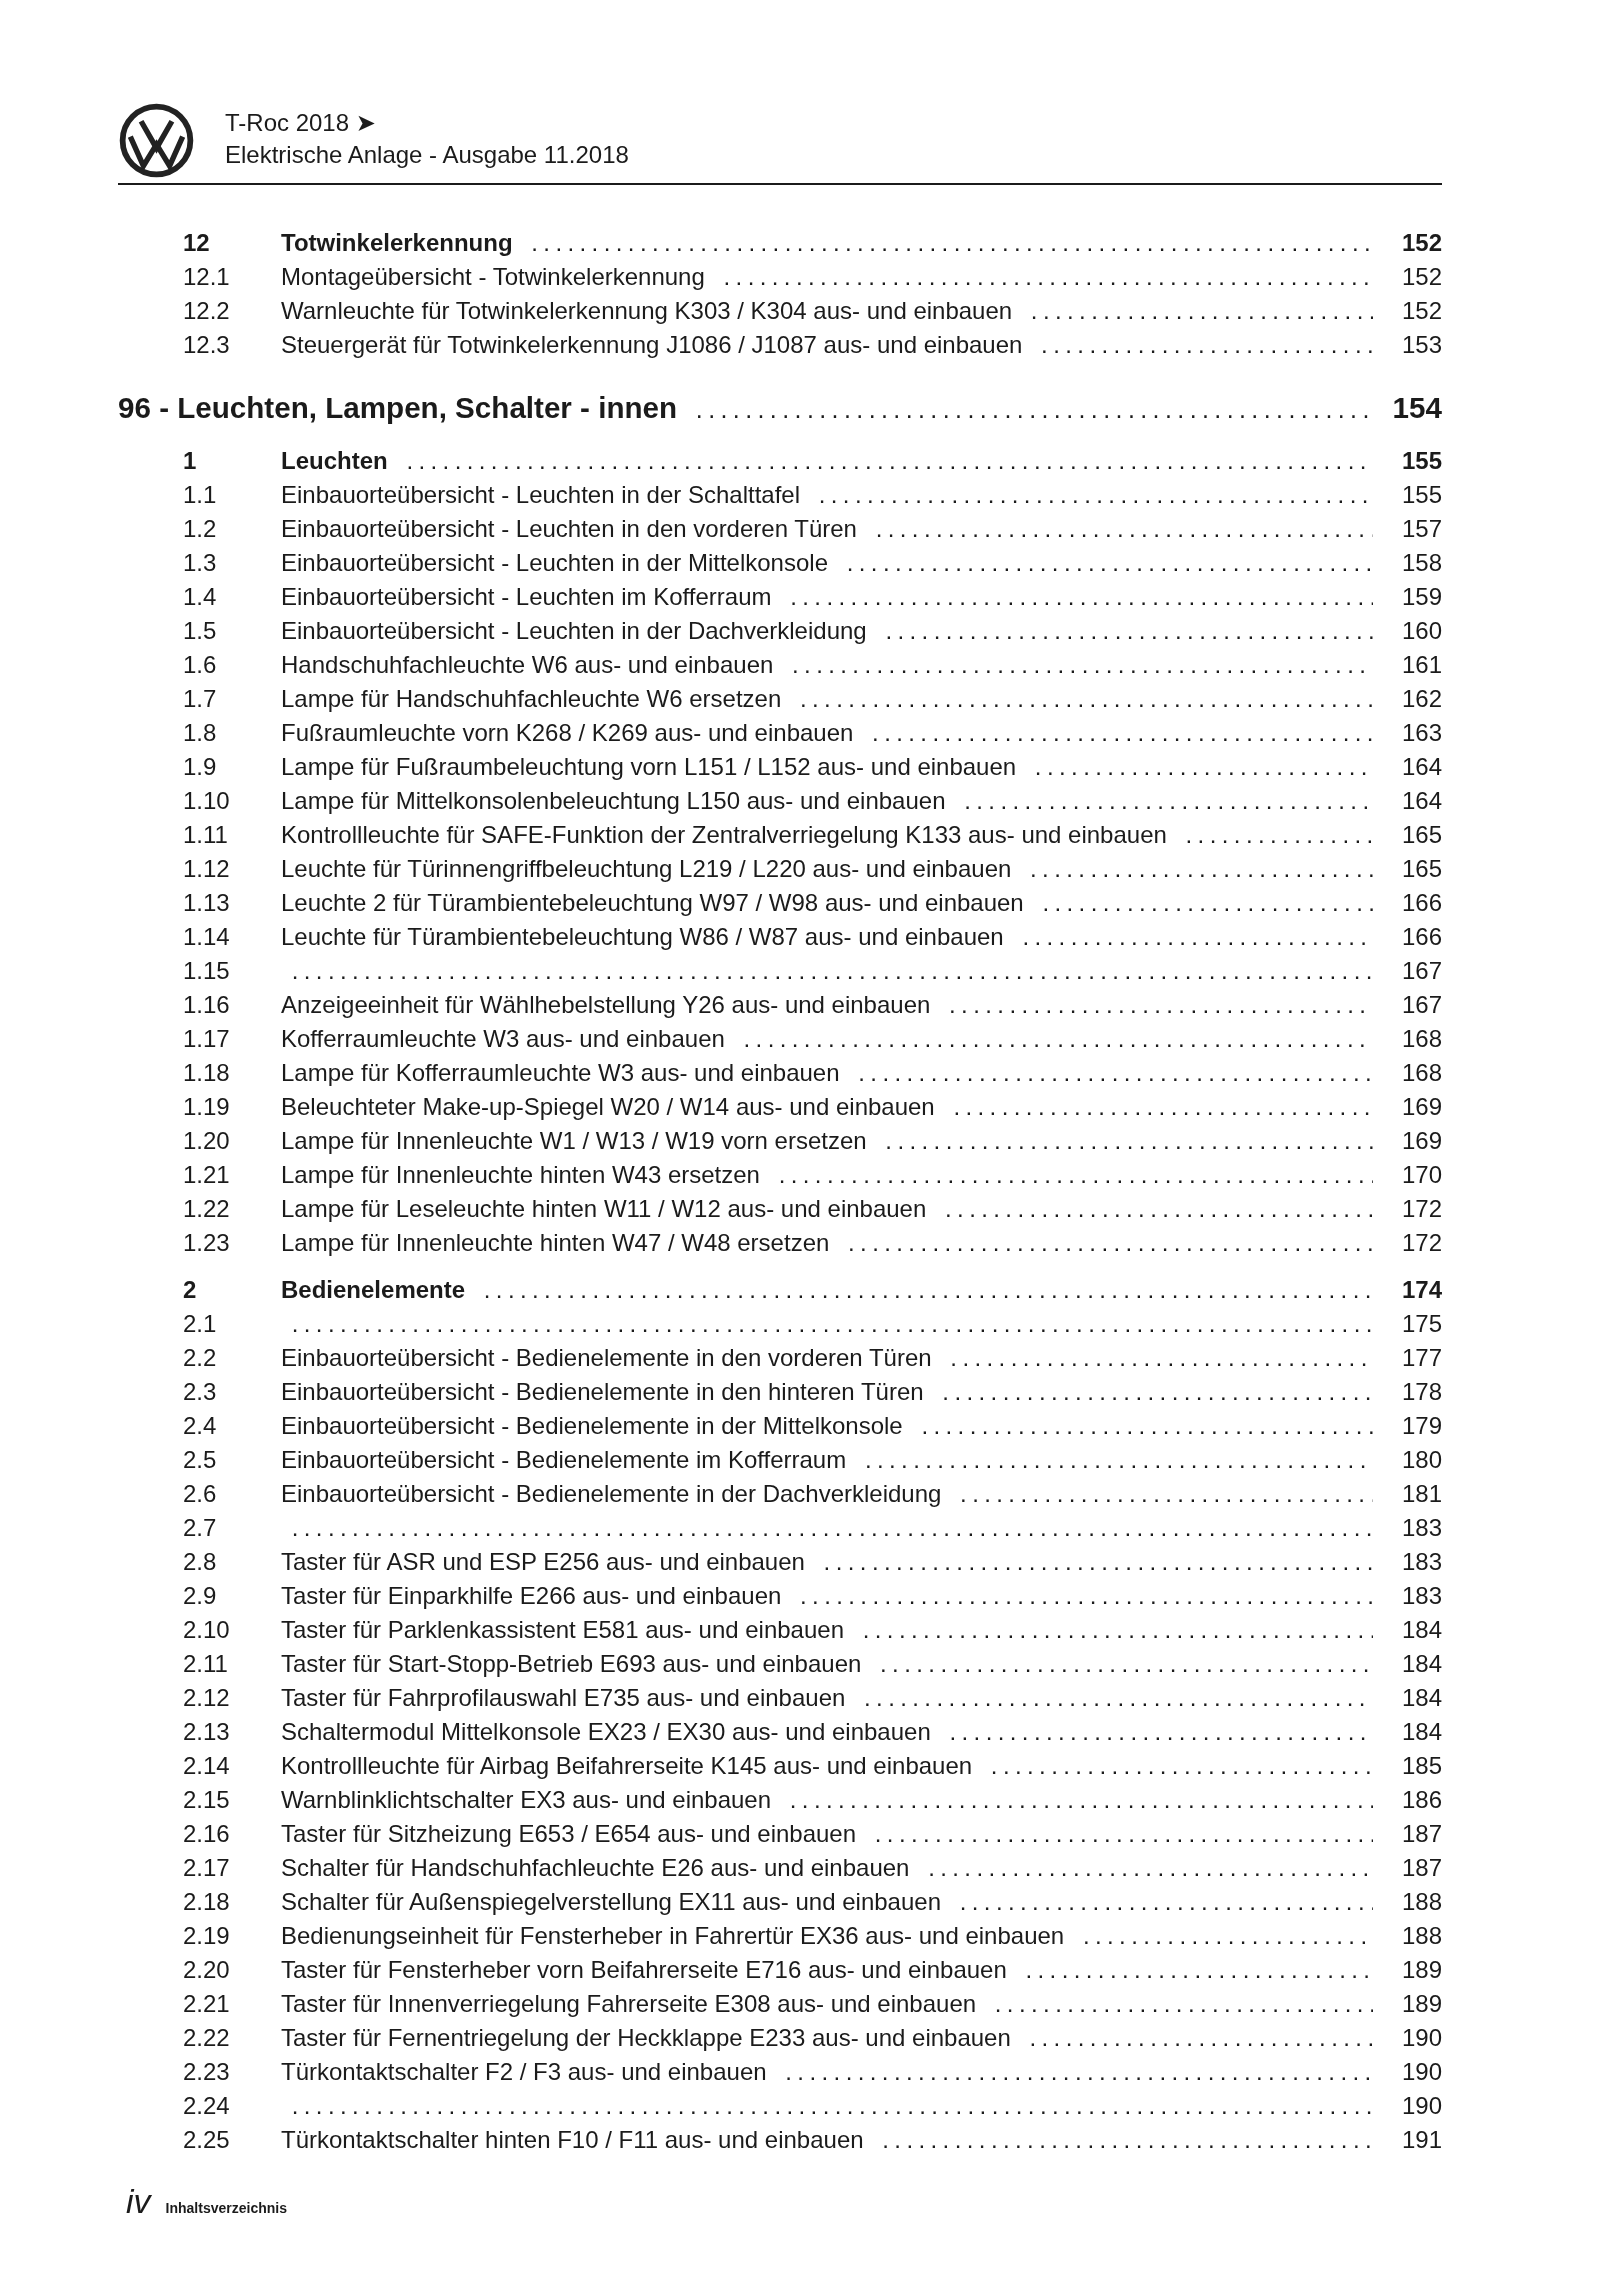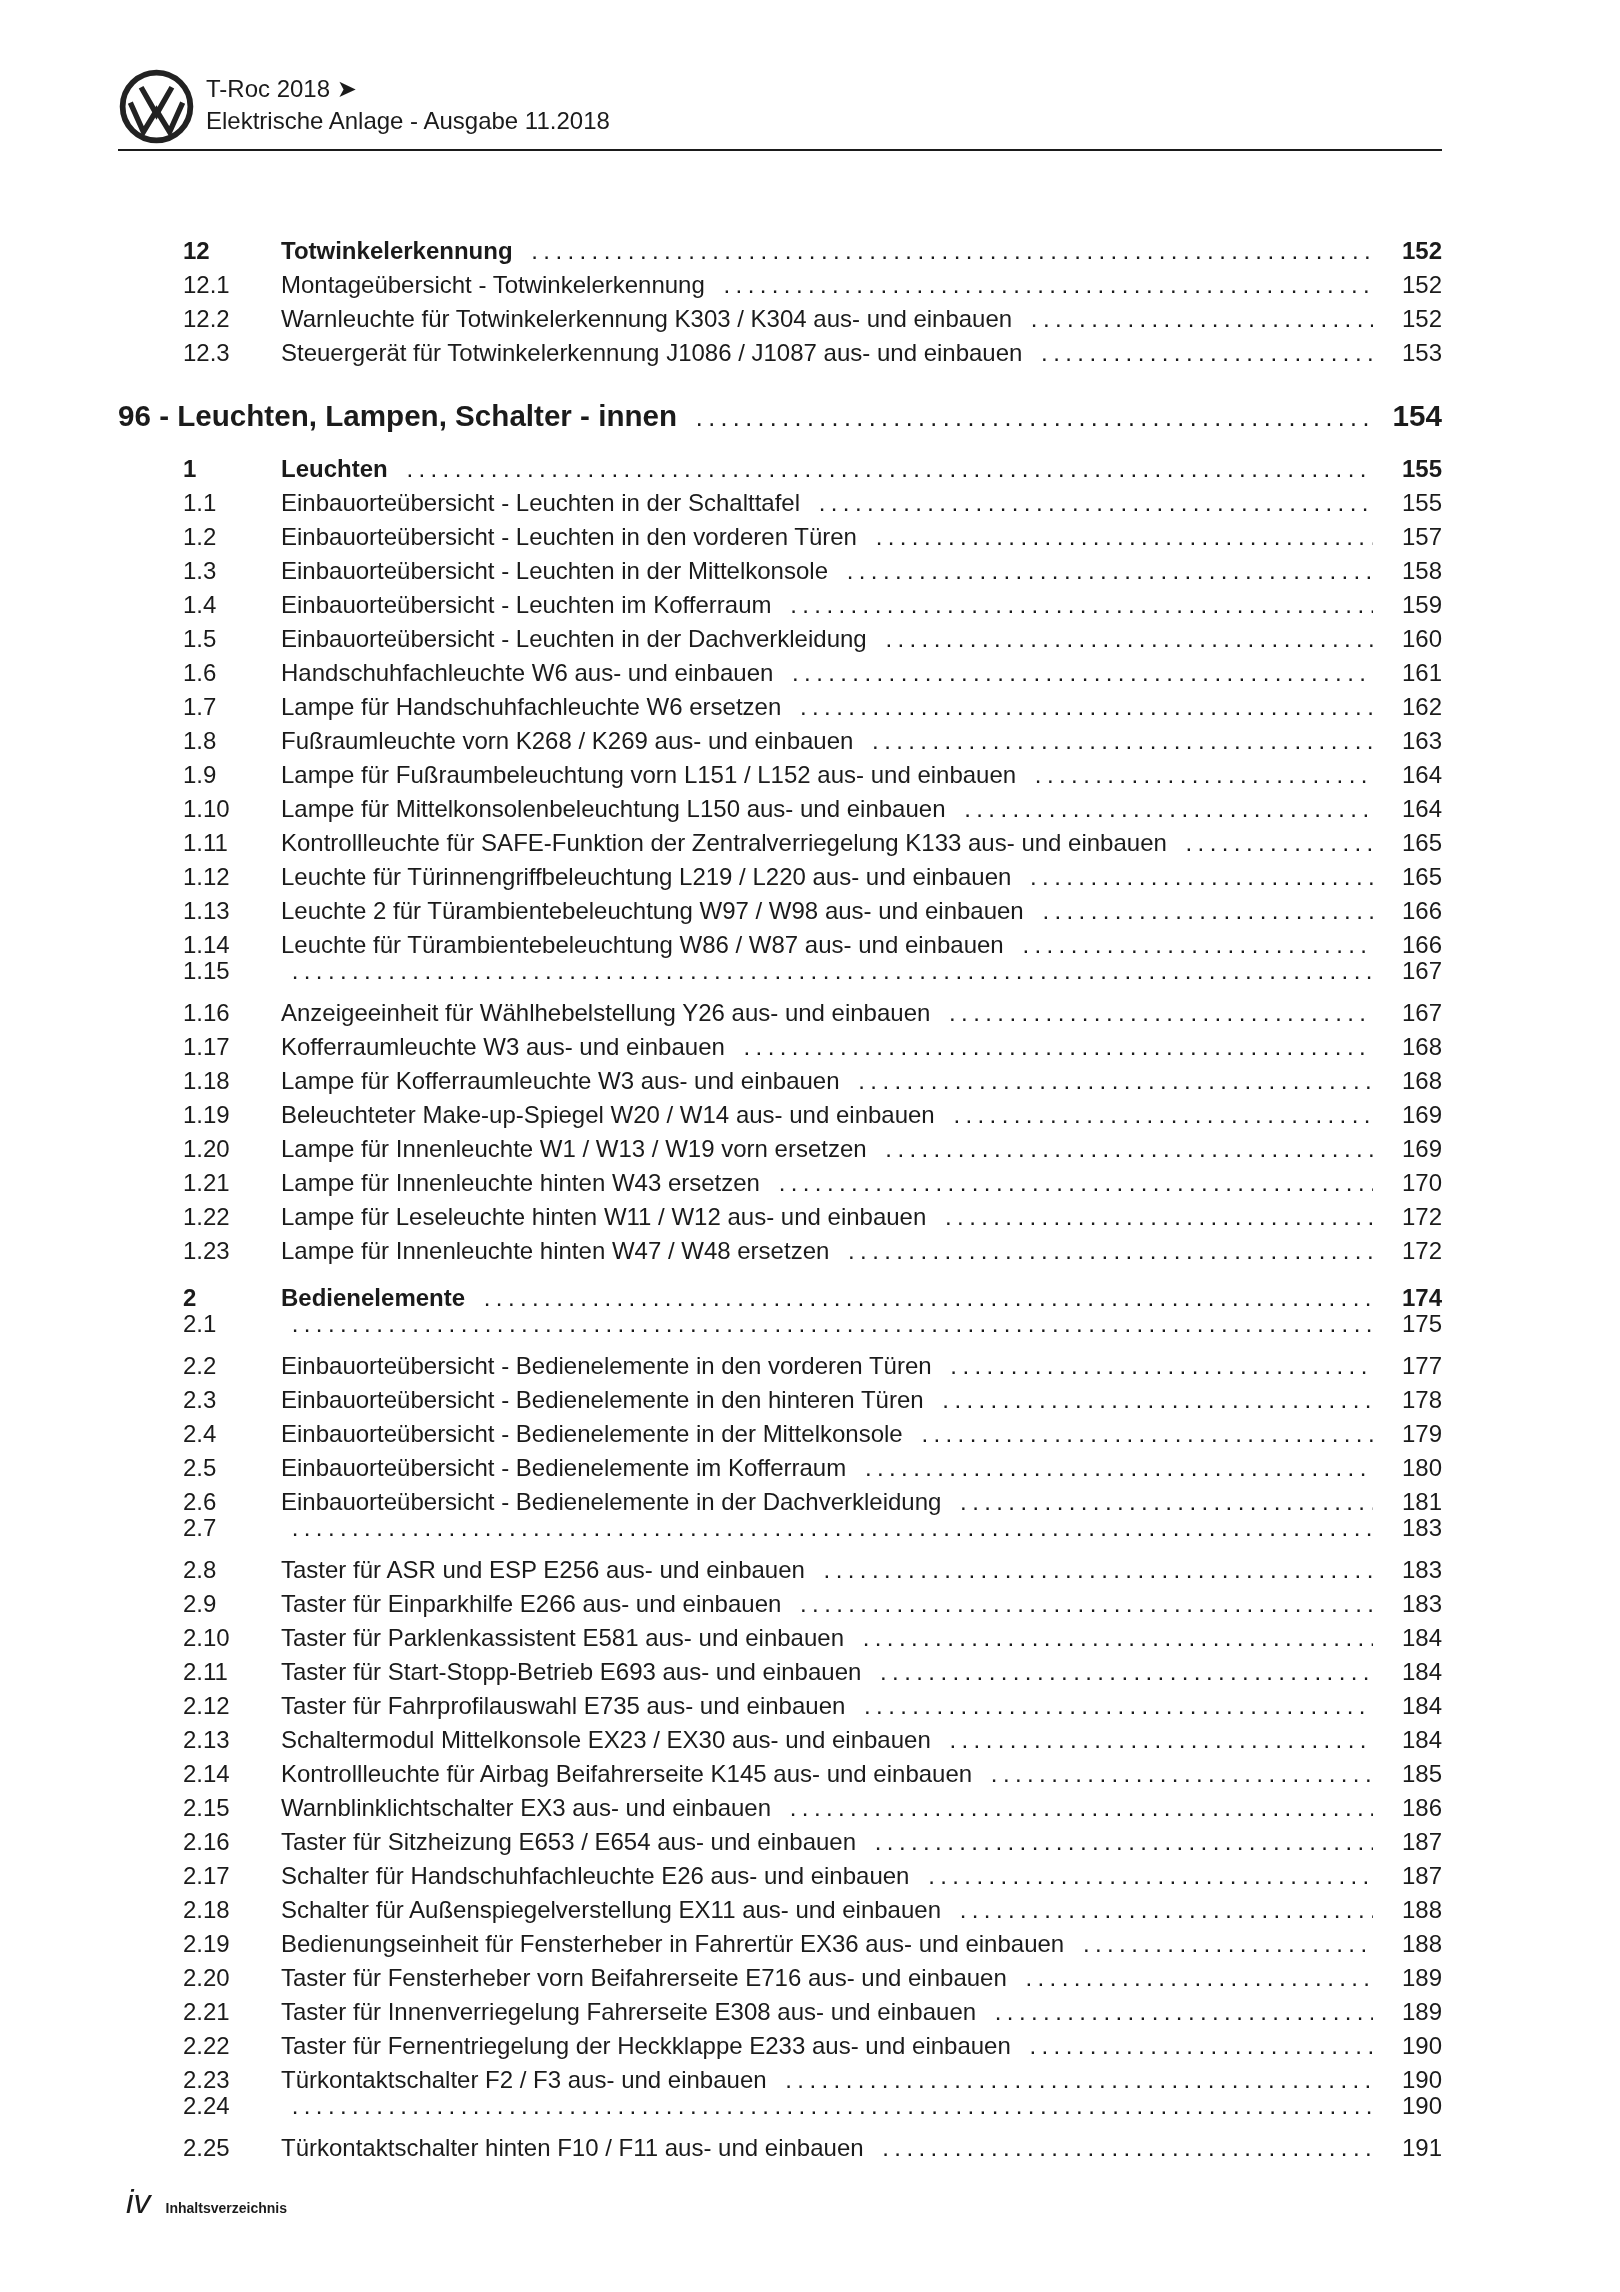--- a/index.html
+++ b/index.html
@@ -8,39 +8,39 @@
     height: 2293px;
     background: #ffffff;
     color: #1b1b1b;
     font-family: "Liberation Sans", sans-serif;
     position: relative;
     overflow: hidden;
   }
 
   
   .header { position: absolute; top: 68px; left: 118px; width: 1324px; }
-  .header-top { display: flex; align-items: flex-start; gap: 11px; }
+  .header-top { display: flex; align-items: flex-start; gap: 30px; margin-top: 34px; }
   .vw-logo { width: 77px; height: 77px; flex-shrink: 0; }
   .header-titles { padding-top: 5.4px; }
   .header-line1, .header-line2 { font-size: 24px; line-height: 32px; }
   .header-rule { border-bottom: 2.7px solid #1b1b1b; margin-top: 3.6px; }
 
   
   .toc { position: absolute; top: 226px; left: 118px; width: 1324px; }
   .row {
     display: flex;
     align-items: baseline;
     height: 34px;
     line-height: 34px;
     font-size: 24px;
     padding-left: 65px;
     gap: 8px;
   }
   .row .num { width: 90px; flex-shrink: 0; }
-  .row .title { white-space: nowrap; margin-top: 8px; }
+  .row .title { white-space: nowrap; }
   .row .dots {
     flex: 1;
     overflow: hidden;
     white-space: nowrap;
     letter-spacing: 5.4px;
     margin: 0 5.4px 0 10.7px;
     font-weight: normal;
   }
   .row .page-num { min-width: 56px; text-align: right; flex-shrink: 0; }
   .section-row { font-weight: bold; margin-top: 12.5px; }

